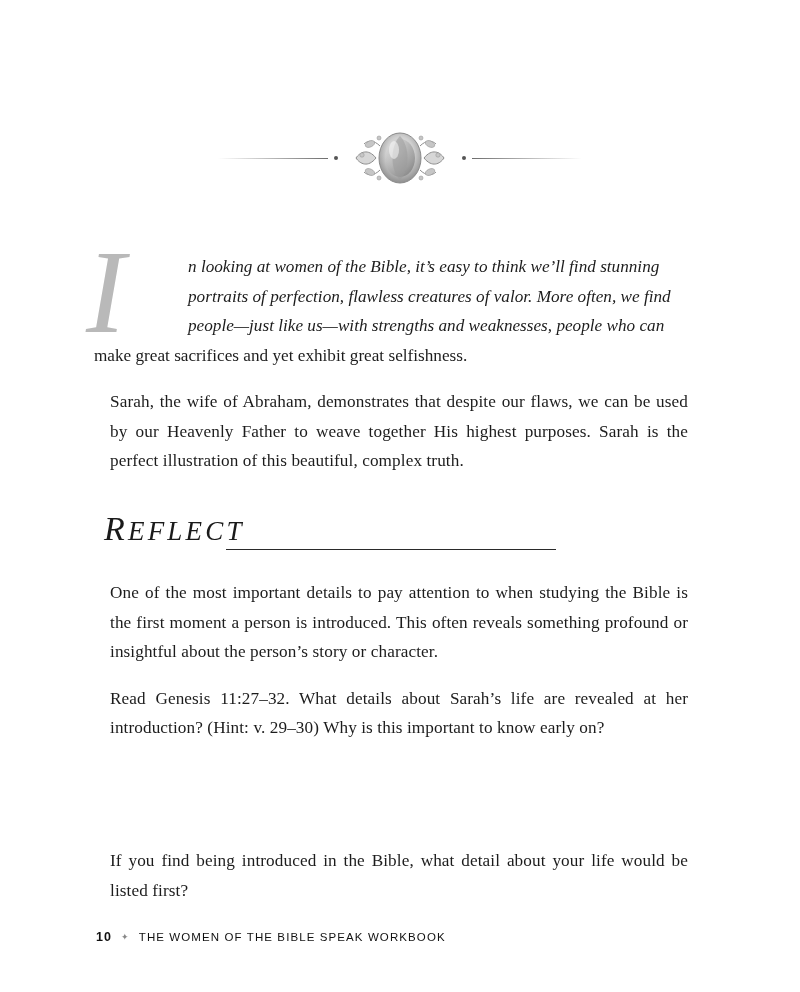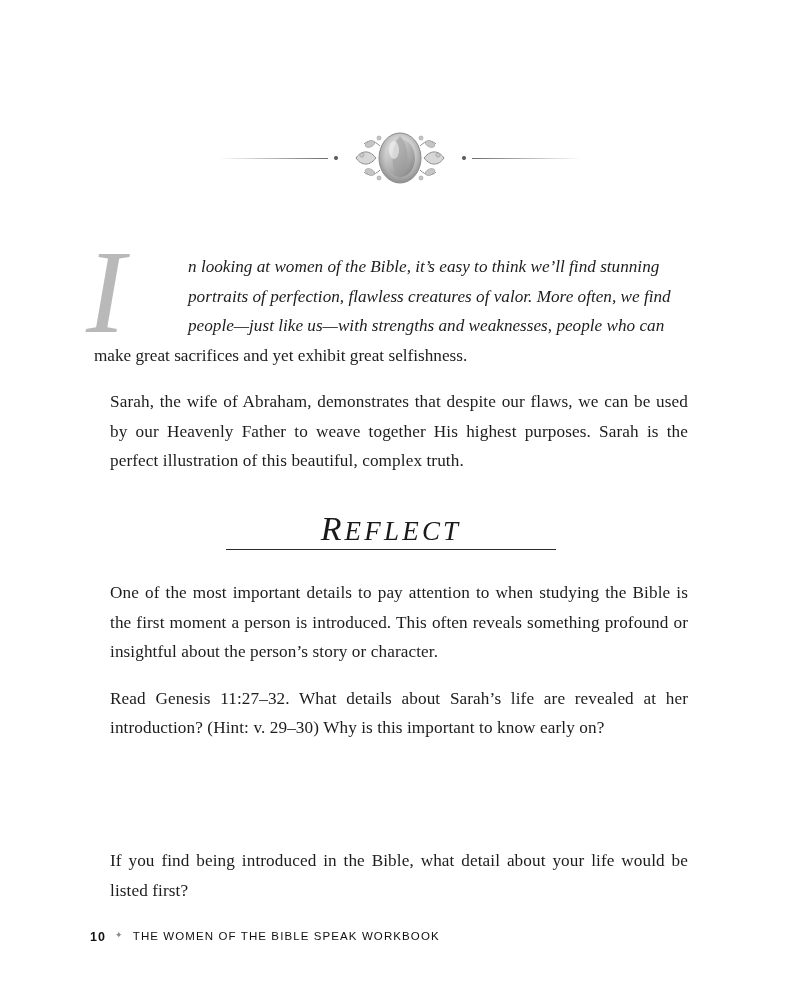--- a/index.html
+++ b/index.html
@@ -104,21 +104,21 @@
     font-style: italic;
   }
   .dropcap-para .l4 {
     display: block;
     padding-left: 0;
   }
 
   
   .section-head {
     margin: 34px 0 26px 0;
-    text-align: center;
+    text-align: left;
     position: relative;
     height: 42px;
   }
   .section-head .rule {
     position: absolute;
     left: 132px;
     right: 132px;
     bottom: 2px;
     height: 1px;
     background: #2a2a2a;
@@ -135,24 +135,24 @@
   }
   .section-head .label .cap {
     font-size: 34px;
   }
 
   .gap-lg { height: 86px; }
 
   
   .footer {
     position: absolute;
-    left: 90px;
+    left: 96px;
     bottom: 48px;
     display: flex;
-    align-items: flex-start;
+    align-items: center;
     font-family: "Liberation Sans", sans-serif;
     font-size: 11.5px;
     letter-spacing: 1.1px;
     color: #111;
   }
   .footer .page-num {
     font-weight: bold;
     font-size: 12.5px;
     margin-right: 9px;
   }

